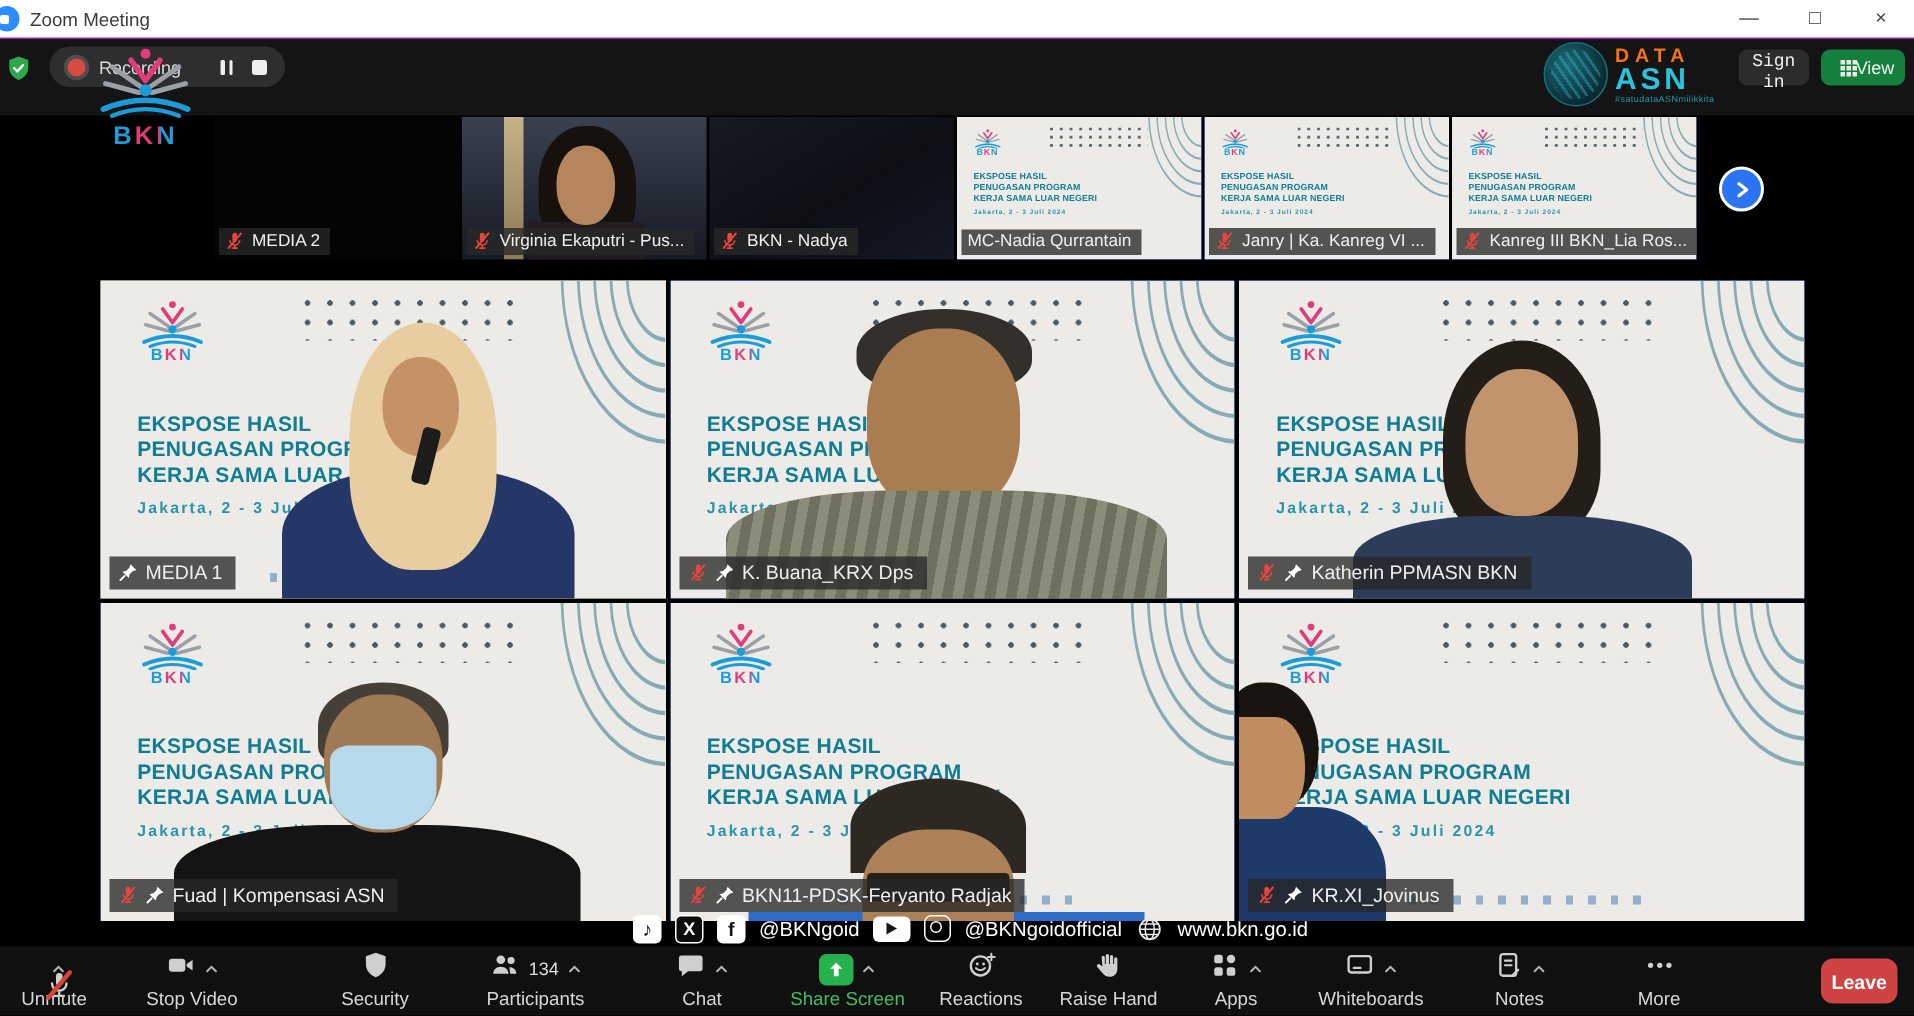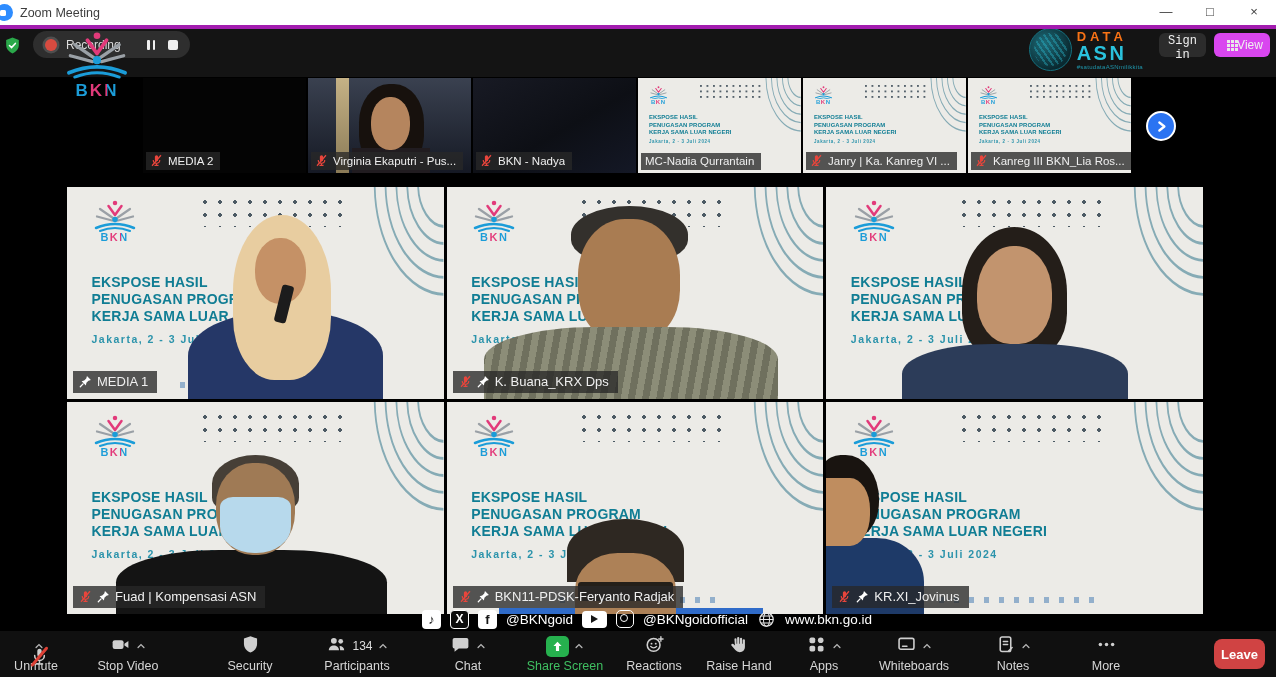--- a/index.html
+++ b/index.html
@@ -2,21 +2,21 @@
 <html><head>
 <meta charset="utf-8">
 <title>Zoom Meeting</title>
 <style>
   html,body{margin:0;padding:0;}
   body{width:1276px;height:677px;position:relative;overflow:hidden;background:#000;
        font-family:"Liberation Sans",sans-serif;-webkit-font-smoothing:antialiased;}
 
   
   .titlebar{position:absolute;top:0;left:0;right:0;height:25px;background:#fff;
-            border-bottom:4px solid #a21caf;display:flex;align-items:center;z-index:20;}
+            border-bottom:1px solid #a21caf;display:flex;align-items:center;z-index:20;}
   .zoom-app-icon{width:17px;height:17px;border-radius:50%;background:#2d8cff;margin-left:-4px;
                  position:relative;flex:none;}
   .zoom-app-icon::after{content:"";position:absolute;left:4px;top:5.5px;width:6px;height:6px;
                  background:#fff;border-radius:1.5px;}
   .title-text{font-size:12.5px;color:#3d3d3d;margin-left:7px;}
   .win-controls{position:absolute;right:0;top:0;height:25px;display:flex;}
   .win-btn{width:44px;height:25px;line-height:24px;text-align:center;font-size:13px;color:#404040;cursor:pointer;}
 
   
   .topbar{position:absolute;top:25px;left:0;right:0;height:52px;background:#141414;z-index:5;}
@@ -43,21 +43,21 @@
   .da-globe{width:41px;height:41px;border-radius:50%;flex:none;
             background:radial-gradient(circle at 35% 35%,#1d6b78,#0a2930 72%);
             border:1px solid #15707f;position:relative;overflow:hidden;}
   .da-globe::after{content:"";position:absolute;inset:4px;border-radius:50%;
             background:repeating-linear-gradient(55deg,rgba(45,197,221,.35) 0 2px,transparent 2px 5px);}
   .da-line1{font-size:13px;letter-spacing:4px;color:#f97316;font-weight:600;line-height:1;}
   .da-line2{font-size:20px;font-weight:800;color:#2ac2dd;letter-spacing:2.5px;line-height:1.05;}
   .da-tag{font-size:6px;color:#1f97ad;letter-spacing:.3px;}
   .signin-btn{position:absolute;right:70px;top:8px;width:47px;height:24px;background:#2c2c2c;border:none;
               border-radius:6px;color:#f0f0f0;font-size:12px;cursor:pointer;font-family:Liberation Mono, monospace;}
-  .view-btn{position:absolute;right:6px;top:8px;width:56px;height:24px;background:#d946ef;border:none;
+  .view-btn{position:absolute;right:6px;top:8px;width:56px;height:24px;background:#15803d;border:none;
             border-radius:6px;color:#f0f0f0;font-size:12px;cursor:pointer;font-family:inherit;
             display:flex;align-items:center;justify-content:center;gap:5px;}
   .grid-glyph{position:relative;width:11px;height:11px;flex:none;}
   .grid-glyph::before{content:"";position:absolute;width:3px;height:3px;background:#e8e8e8;
       box-shadow:4px 0 #e8e8e8,8px 0 #e8e8e8,0 4px #e8e8e8,4px 4px #e8e8e8,8px 4px #e8e8e8,
                  0 8px #e8e8e8,4px 8px #e8e8e8,8px 8px #e8e8e8;}
 
   
   .filmstrip{position:absolute;top:78px;left:143px;width:988px;height:95px;display:flex;gap:2px;z-index:4;}
   .next-btn{position:absolute;top:111px;left:1146px;width:30px;height:30px;border-radius:50%;
@@ -555,20 +555,29 @@
         <div class="vbg-line">EKSPOSE HASIL</div>
         <div class="vbg-line">PENUGASAN PROGRAM</div>
         <div class="vbg-line">KERJA SAMA LUAR NEGERI</div>
         <div class="vbg-date">Jakarta, 2 - 3 Juli 2024</div>
       </div>
       <div class="vbg-footer"></div>
     </div>
     <div class="person p-katherin">
         <span class="acc1"></span>
       </div>
+    <div class="name-label">
+      <svg class="lbl-mic" viewBox="0 0 16 16">
+          <use href="#sym-micmute"></use>
+        </svg>
+      <svg class="lbl-pin" viewBox="0 0 14 14">
+          <use href="#sym-pin"></use>
+        </svg>
+      <span class="name-text">Katherin PPMASN BKN</span>
+    </div>
   </div>
     <div class="tile size-large bg-bkn">
     <div class="vbg">
       <div class="vbg-logo">
         <svg viewBox="0 0 100 64">
             <use href="#sym-bkn-mark"></use>
           </svg>
         <div class="bkn-text">BKN</div>
       </div>
       <div class="vbg-dots"></div>

